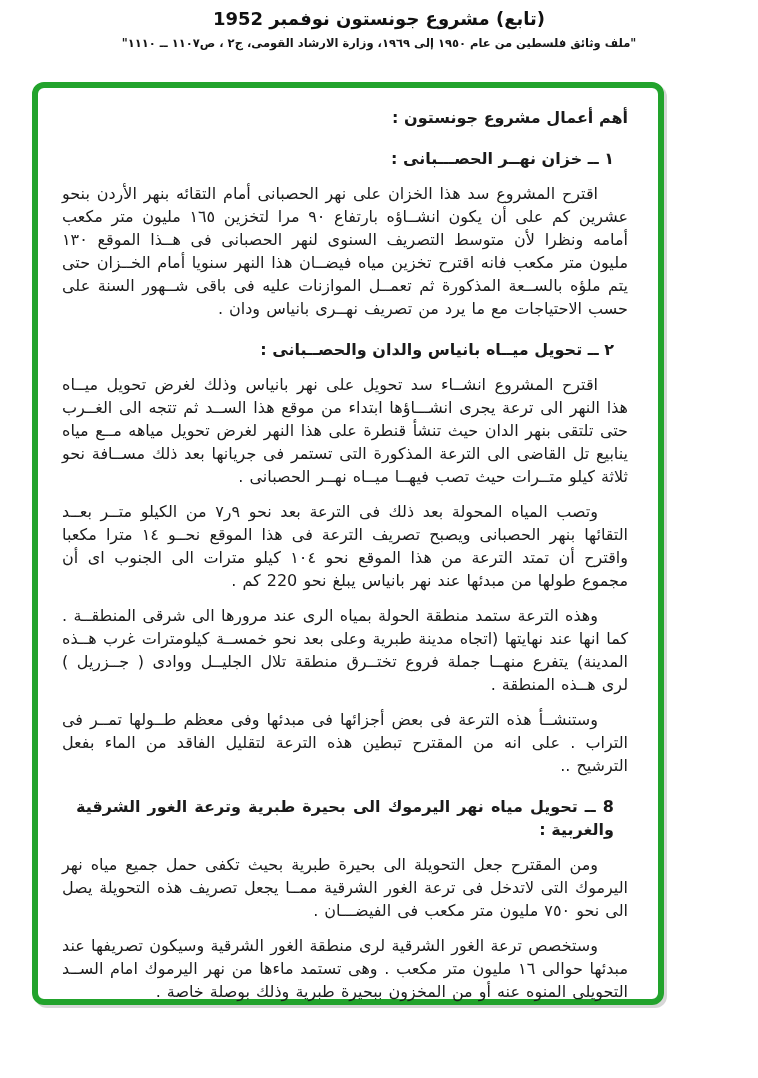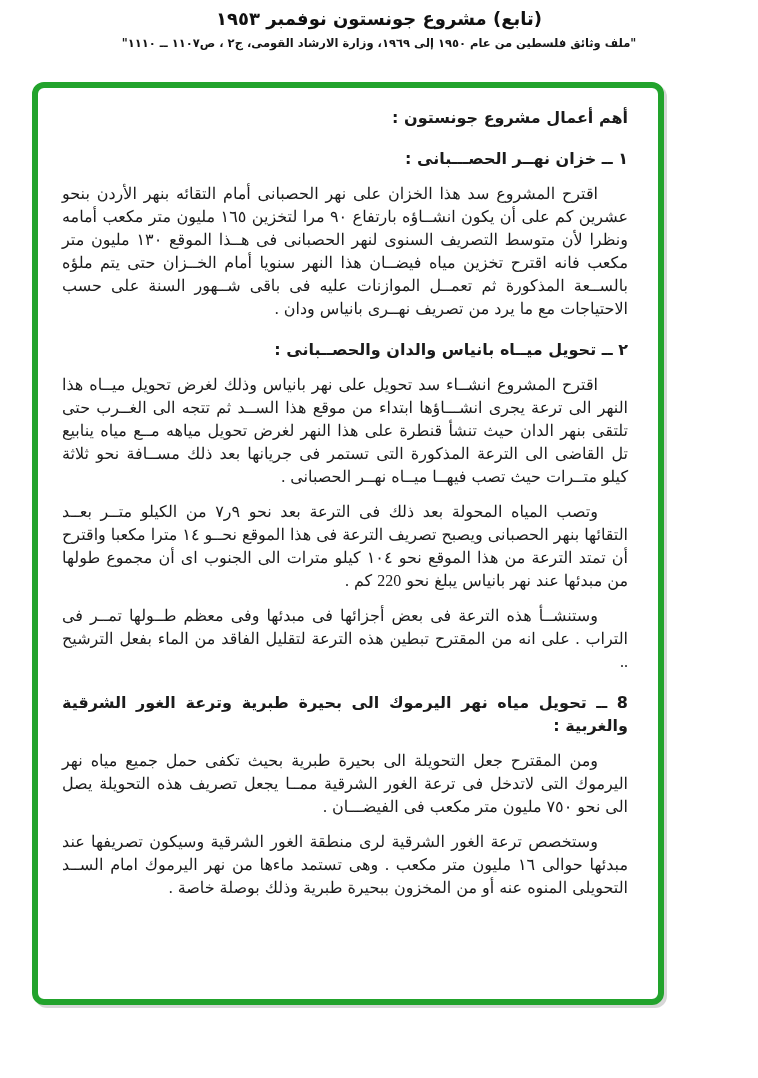--- a/index.html
+++ b/index.html
@@ -54,48 +54,48 @@
     line-height: 23px;
   }
   .doc-heading {
     font-size: 16px;
     font-weight: 700;
     margin: 6px 0 18px;
   }
   .section-title {
     font-size: 16px;
     font-weight: 700;
-    margin: 18px 0 12px;
+    margin: 18px 14px 12px;
   }
   .doc-body p {
     margin: 0 0 12px;
     text-indent: 30px;
     word-spacing: 1px;
-    font-family: Liberation Serif, serif;
   }
 </style>
 </head>
 <body>
 
 <div class="page-header">
-  <div class="page-title">(تابع) مشروع جونستون نوفمبر ١٩٥٣</div>
+  <div class="page-title">(تابع) مشروع جونستون نوفمبر 1952</div>
   <div class="page-source">"ملف وثائق فلسطين من عام ١٩٥٠ إلى ١٩٦٩، وزارة الارشاد القومى، ج٢ ، ص١١٠٧ ــ ١١١٠"</div>
 </div>
 
 <div class="green-frame">
   <div class="doc-body">
 
     <div class="doc-heading">أهم أعمال مشروع جونستون :</div>
 
     <div class="section-title">١ ــ خزان نهــر الحصـــبانى :</div>
     <p>اقترح المشروع سد هذا الخزان على نهر الحصبانى أمام التقائه بنهر الأردن بنحو عشرين كم على أن يكون انشــاؤه بارتفاع ٩٠ مرا لتخزين ١٦٥ مليون متر مكعب أمامه ونظرا لأن متوسط التصريف السنوى لنهر الحصبانى فى هــذا الموقع ١٣٠ مليون متر مكعب فانه اقترح تخزين مياه فيضــان هذا النهر سنويا أمام الخــزان حتى يتم ملؤه بالســعة المذكورة ثم تعمــل الموازنات عليه فى باقى شــهور السنة على حسب الاحتياجات مع ما يرد من تصريف نهــرى بانياس ودان .</p>
 
     <div class="section-title">٢ ــ تحويل ميــاه بانياس والدان والحصــبانى :</div>
     <p>اقترح المشروع انشــاء سد تحويل على نهر بانياس وذلك لغرض تحويل ميــاه هذا النهر الى ترعة يجرى انشـــاؤها ابتداء من موقع هذا الســد ثم تتجه الى الغــرب حتى تلتقى بنهر الدان حيث تنشأ قنطرة على هذا النهر لغرض تحويل مياهه مــع مياه ينابيع تل القاضى الى الترعة المذكورة التى تستمر فى جريانها بعد ذلك مســافة نحو ثلاثة كيلو متــرات حيث تصب فيهــا ميــاه نهــر الحصبانى .</p>
     <p>وتصب المياه المحولة بعد ذلك فى الترعة بعد نحو ٩ر٧ من الكيلو متــر بعــد التقائها بنهر الحصبانى ويصبح تصريف الترعة فى هذا الموقع نحــو ١٤ مترا مكعبا واقترح أن تمتد الترعة من هذا الموقع نحو ١٠٤ كيلو مترات الى الجنوب اى أن مجموع طولها من مبدئها عند نهر بانياس يبلغ نحو 220 كم .</p>
+    <p>وهذه الترعة ستمد منطقة الحولة بمياه الرى عند مرورها الى شرقى المنطقــة . كما انها عند نهايتها (اتجاه مدينة طبرية وعلى بعد نحو خمســة كيلومترات غرب هــذه المدينة) يتفرع منهــا جملة فروع تختــرق منطقة تلال الجليــل ووادى ( جــزريل ) لرى هــذه المنطقة .</p>
     <p>وستنشــأ هذه الترعة فى بعض أجزائها فى مبدئها وفى معظم طــولها تمــر فى التراب . على انه من المقترح تبطين هذه الترعة لتقليل الفاقد من الماء بفعل الترشيح ..</p>
 
     <div class="section-title">8 ــ تحويل مياه نهر اليرموك الى بحيرة طبرية وترعة الغور الشرقية والغربية :</div>
     <p>ومن المقترح جعل التحويلة الى بحيرة طبرية بحيث تكفى حمل جميع مياه نهر اليرموك التى لاتدخل فى ترعة الغور الشرقية ممــا يجعل تصريف هذه التحويلة يصل الى نحو ٧٥٠ مليون متر مكعب فى الفيضـــان .</p>
     <p>وستخصص ترعة الغور الشرقية لرى منطقة الغور الشرقية وسيكون تصريفها عند مبدئها حوالى ١٦ مليون متر مكعب . وهى تستمد ماءها من نهر اليرموك امام الســد التحويلى المنوه عنه أو من المخزون ببحيرة طبرية وذلك بوصلة خاصة .</p>
 
   </div>
 </div>
 
 </body></html>

